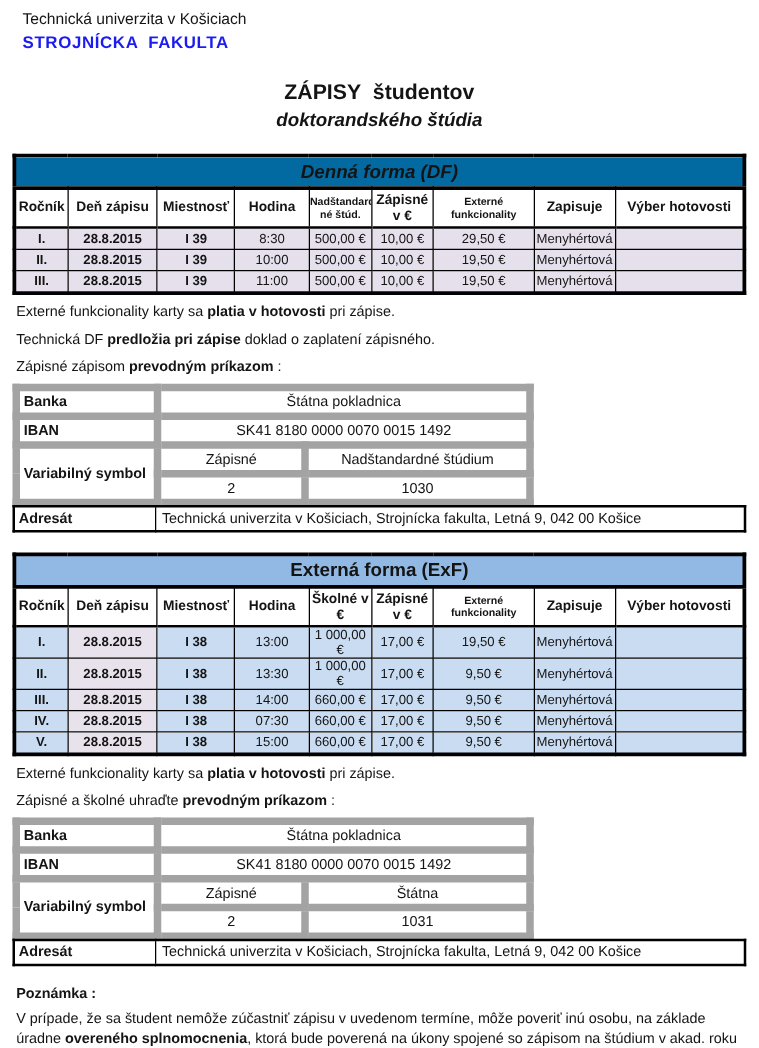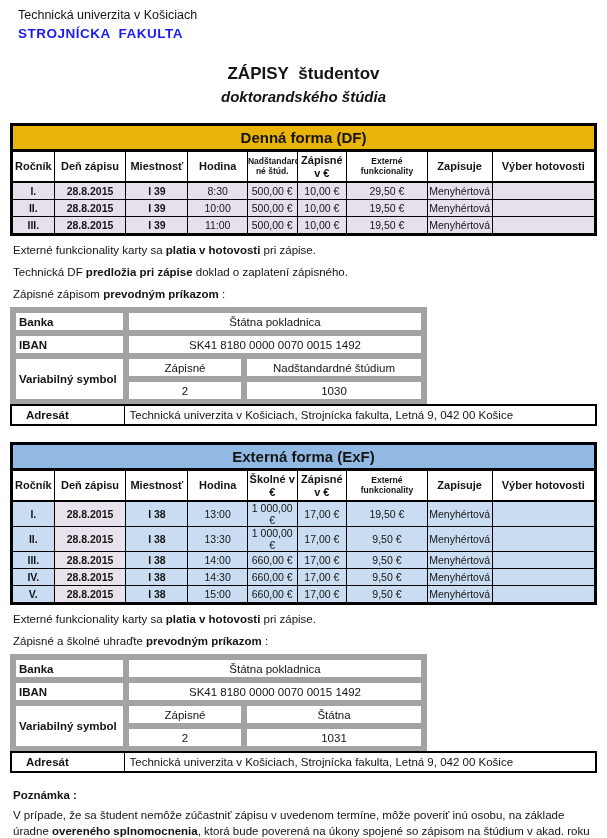--- a/index.html
+++ b/index.html
@@ -11,40 +11,40 @@
   }
   .uni   { font-size:12.5px; margin:0 0 0 8px; }
   .fac   { font-size:13.5px; font-weight:bold; color:#1c1cf0; letter-spacing:0.5px; word-spacing:4px; margin:4px 0 0 8px; }
   .doc-title    { text-align:center; font-size:17px; font-weight:bold; word-spacing:5px; margin-top:23px; }
   .doc-subtitle { text-align:center; font-size:15px; font-weight:bold; font-style:italic; margin-top:4px; }
 
   
   table.big { width:587px; border-collapse:collapse; border:3px solid #000; table-layout:fixed; }
   table.big td { border:1px solid #000; text-align:center; padding:0; overflow:hidden; }
   tr.t-title td { border-bottom:3px solid #000; height:23px; font-size:15px; font-weight:bold; }
-  .df  tr.t-title td { background:#eab308; }
+  .df  tr.t-title td { background:#0369a1;font-style:italic; }
   .exf tr.t-title td { background:#92b9e4; }
   tr.t-head td { height:29px; font-weight:bold; font-size:11px; background:#fff; border-bottom:2px solid #000; white-space:pre-line; line-height:1.15; }
   tr.t-head td.sm { font-size:8.5px; }
   tr.t-row td { height:16px; font-size:10.5px; }
   .df  tr.t-row td { background:#e6e0ec; }
   .exf tr.t-row td { background:#c9dcf2; }
   .exf tr.t-row td.datebg { background:#e8e2ed; }
   td.bold { font-weight:bold; }
   td.zap  { font-size:9.5px; }
 
   .note { font-size:11.5px; margin:6px 0 0 3px; line-height:16px; }
 
   
   table.bank { width:411px; border-collapse:collapse; border:2px solid #000; table-layout:fixed; font-size:11.5px; margin:5px 0 0 0; }
   table.bank td { border:6px solid #a3a3a3; height:17px; padding:0; text-align:center; }
   table.bank td.lbl { font-weight:bold; text-align:left; padding-left:3px; }
   table.adresat { width:587px; border-collapse:collapse; border:2px solid #000; table-layout:fixed; font-size:11.5px; margin-top:-1px; }
   table.adresat td { border:1px solid #000; height:18px; padding:0; }
-  table.adresat td.lbl { font-weight:bold; text-align:left; padding-left:14px; }
+  table.adresat td.lbl { font-weight:bold; text-align:left; padding-left:3px; }
   table.adresat td.val { text-align:left; padding-left:5px; }
   .note-head { font-size:11.5px; font-weight:bold; margin:16px 0 0 3px; }
   .note-body { font-size:11.5px; line-height:15.5px; margin:7px 0 0 3px; width:585px; }
 </style>
 </head>
 <body>
 
 <div class="page">
 
   <div class="uni">Technická univerzita v Košiciach</div>
@@ -220,21 +220,21 @@
       <td>660,00 €</td>
       <td>17,00 €</td>
       <td>9,50 €</td>
       <td class="zap">Menyhértová</td>
       <td></td>
     </tr>
     <tr class="t-row">
       <td class="bold">IV.</td>
       <td class="bold datebg">28.8.2015</td>
       <td class="bold">I 38</td>
-      <td>14:30</td>
+      <td>07:30</td>
       <td>660,00 €</td>
       <td>17,00 €</td>
       <td>9,50 €</td>
       <td class="zap">Menyhértová</td>
       <td></td>
     </tr>
     <tr class="t-row">
       <td class="bold">V.</td>
       <td class="bold datebg">28.8.2015</td>
       <td class="bold">I 38</td>

